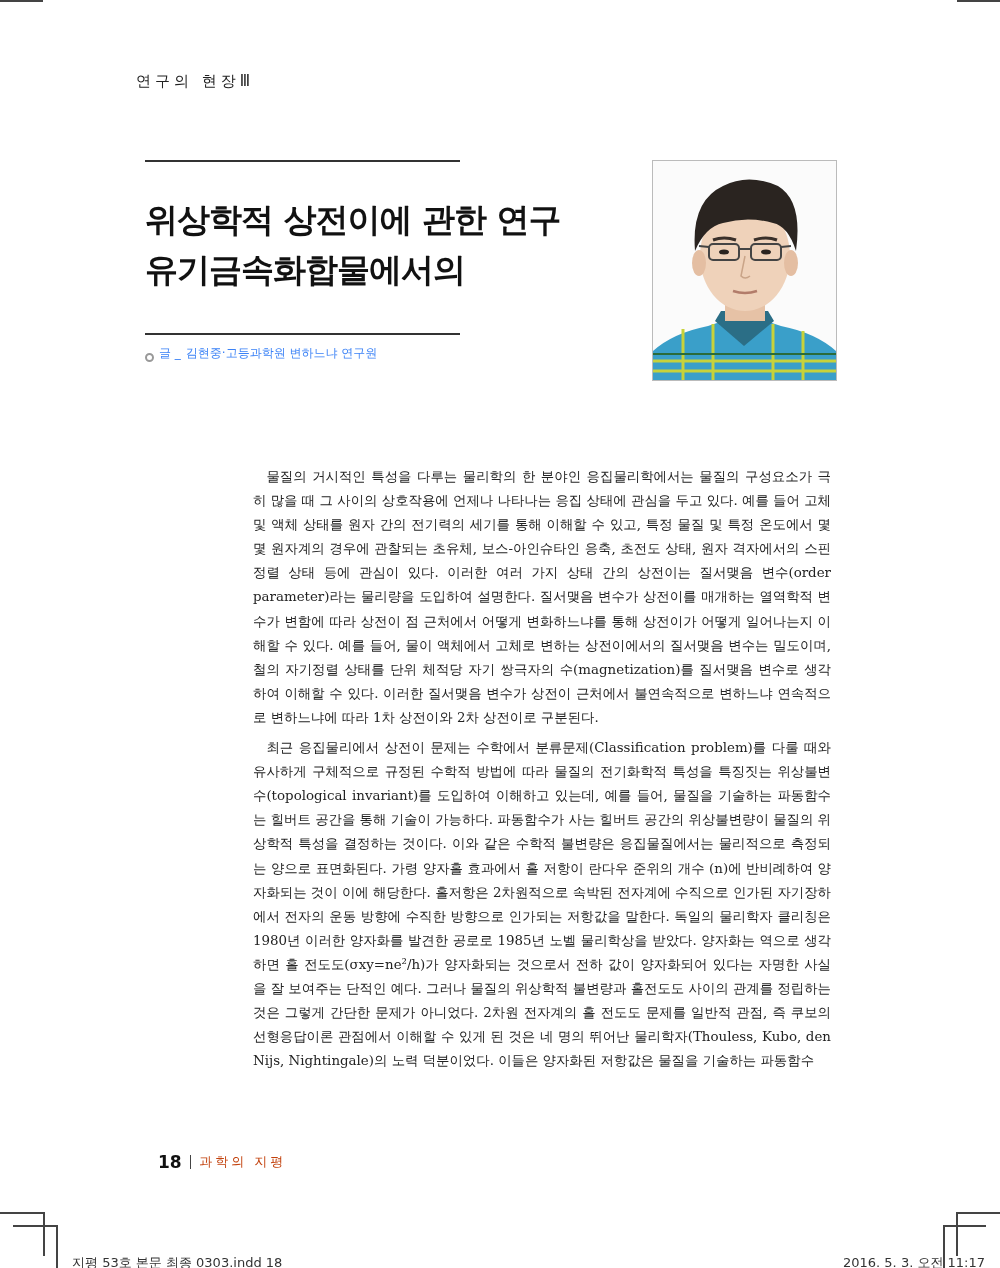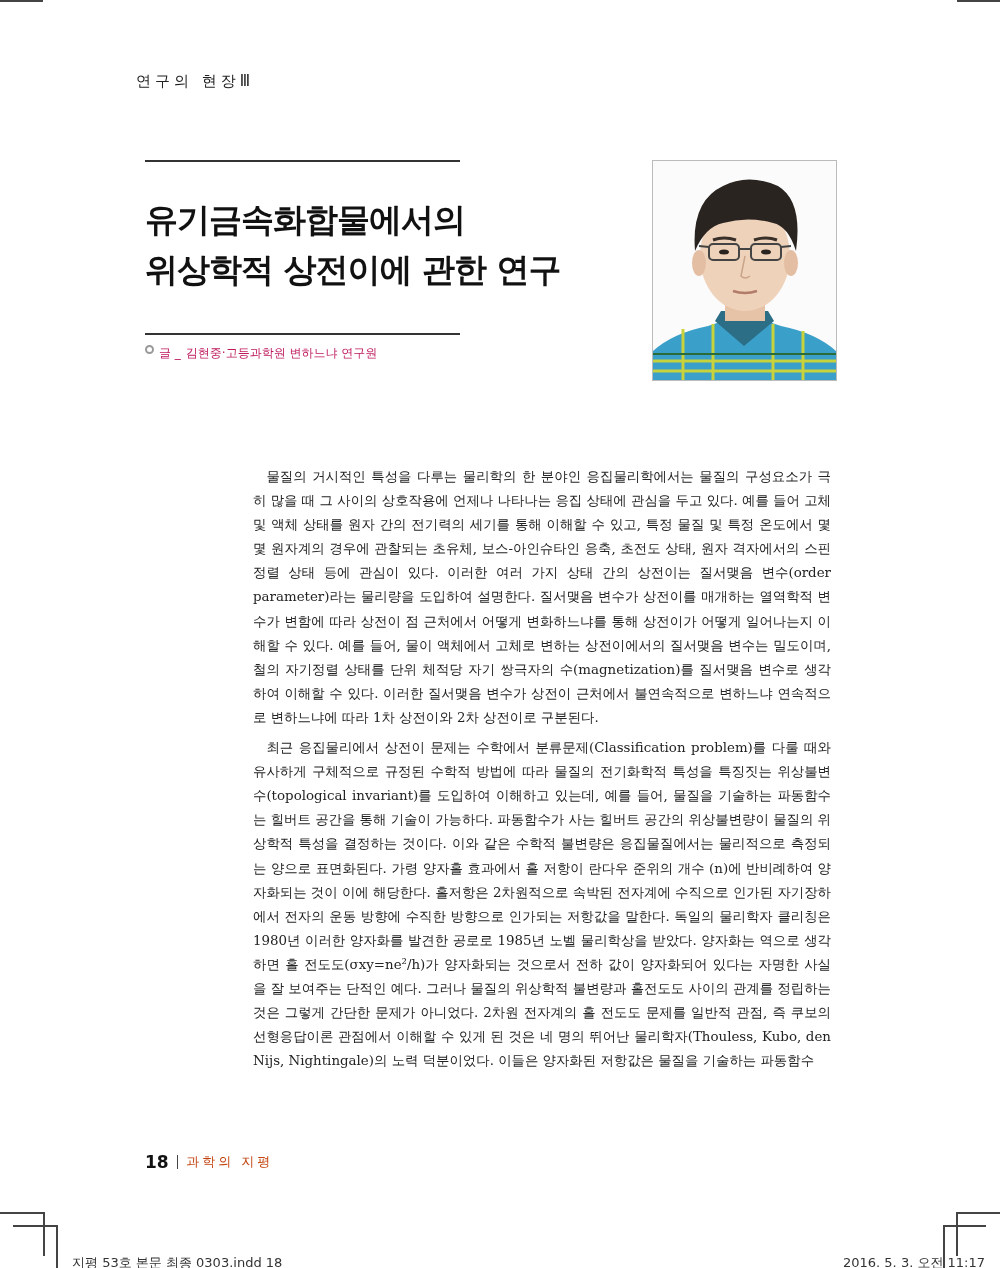--- a/index.html
+++ b/index.html
@@ -1,45 +1,45 @@
 <!DOCTYPE html>
 <html><head>
 <meta charset="utf-8">
 <style>
   html, body { margin:0; padding:0; background:#fff; }
   body { width:1000px; height:1268px; position:relative; overflow:hidden; font-family:"DejaVu Sans", sans-serif; color:#222; }
   .abs { position:absolute; }
   .section-label { left:136px; top:72px; font-size:15px; letter-spacing:4px; color:#222; font-family:"DejaVu Sans", sans-serif; }
   .rule { height:1.5px; background:#333; }
   .title { left:145px; top:195px; font-size:33px; line-height:50px; color:#111; font-weight:bold; font-family:"DejaVu Sans", sans-serif; letter-spacing:-1px; }
-  .byline { left:145px; top:345px; font-size:12px; color:#be185d; display:flex; align-items:flex-start; gap:5px; }
+  .byline { left:145px; top:345px; font-size:12px; color:#3b82f6; display:flex; align-items:flex-end; gap:5px; }
   .bullet { width:9px; height:9px; border-radius:50%; border:2.5px solid #999; box-sizing:border-box; display:inline-block; }
   .photo { left:652px; top:160px; width:183px; height:219px; border:1px solid #bbb; background:#fff; overflow:hidden; }
   .body-text { left:247px; top:459px; width:590px; font-family:"DejaVu Serif", serif; font-size:13.4px; line-height:24.1px; color:#222; text-align:justify; }
   .body-text p { margin:6px; text-indent:1em; }
-  .footer-page { left:145px; top:1152px; display:flex; align-items:center; gap:8px; font-size:14px; }
+  .footer-page { left:158px; top:1152px; display:flex; align-items:center; gap:8px; font-size:14px; }
   .page-num { font-weight:bold; font-size:17px; color:#111; }
   .sep { width:1.5px; height:14px; background:#444; }
   .journal { letter-spacing:3px; color:#c2410c; font-size:13px; }
   .slug { font-size:13px; color:#333; top:1254px; }
   .crop { background:#444; }
 </style>
 </head>
 <body>
 
 <div class="abs crop" style="left:0;top:0;width:43px;height:1.5px;"></div>
 <div class="abs crop" style="left:957px;top:0;width:43px;height:1.5px;"></div>
 
 <div class="abs section-label">연구의 현장Ⅲ</div>
 
 <div class="abs rule" style="left:145px;top:160px;width:315px;"></div>
 
 <div class="abs title">
+  <div>위상학적 상전이에 관한 연구</div>
   <div>유기금속화합물에서의</div>
-  <div>위상학적 상전이에 관한 연구</div>
 </div>
 
 <div class="abs rule" style="left:145px;top:333px;width:315px;"></div>
 
 <div class="abs byline">
   <span class="bullet"></span>
   <span>글 _</span>
   <span>김현중·고등과학원 변하느냐 연구원</span>
 </div>
 

